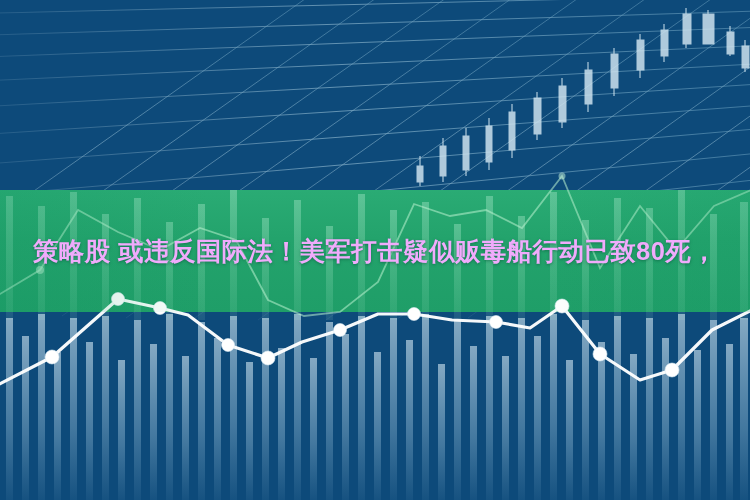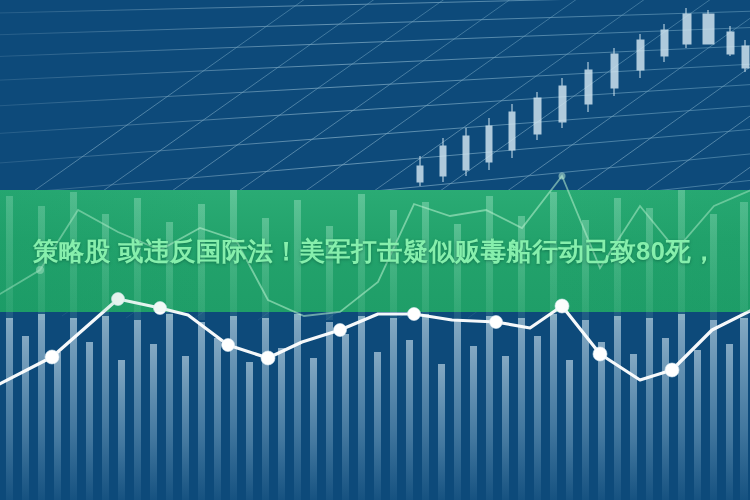--- a/index.html
+++ b/index.html
@@ -39,21 +39,21 @@
   #greenband-shade{
     position:absolute;left:0;top:190px;width:750px;height:122px;
     background:linear-gradient(90deg, rgba(20,150,100,.25) 0%, rgba(0,0,0,0) 28%, rgba(0,0,0,0) 72%, rgba(20,150,100,.18) 100%);
   }
 
   
   #headline{
     position:absolute;left:0;top:190px;width:750px;height:122px;
     display:flex;flex-direction:column;align-items:center;justify-content:center;
     text-align:center;
-    color:#86efac;
+    color:#f0abfc;
     font-size:25.5px;
     font-weight:bold;
     letter-spacing:.4px;
     line-height:40px;
     text-shadow:0 1px 3px rgba(10,80,55,.55);
     z-index:40;
     padding:0 8px;
     white-space:nowrap;
   }
   #headline .l1{display:block;}

